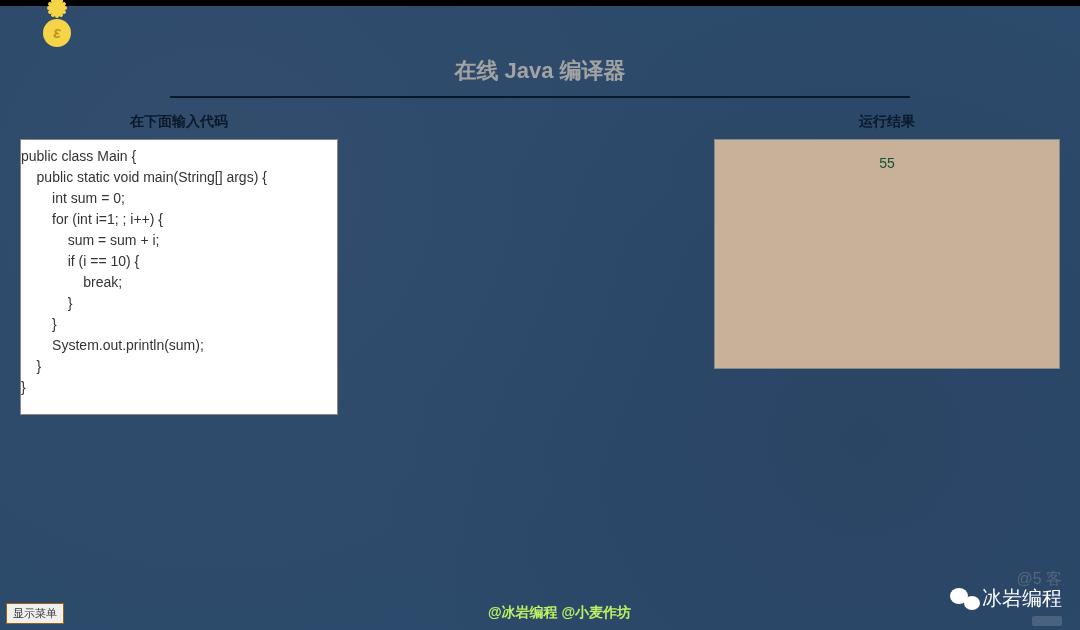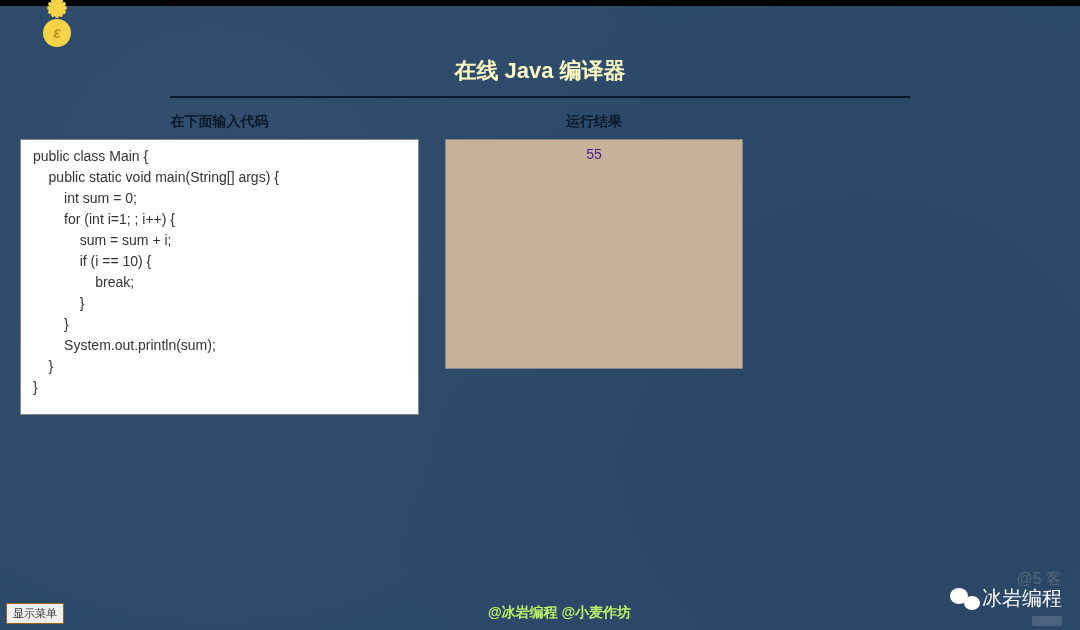--- a/index.html
+++ b/index.html
@@ -62,77 +62,77 @@
       left: 50%;
       transform-origin: center 0;
     }
     
     .main-container {
       padding-top: 50px;
     }
     
     .page-title {
       text-align: center;
-      color: #fef9c3;
+      color: #a3a3a3;
       font-size: 22px;
       font-weight: bold;
       margin-bottom: 10px;
     }
     
     .title-divider {
       width: 740px;
       height: 2px;
       background: #0a1929;
       margin: 0 auto 15px;
     }
     
     .panels-container {
       display: flex;
-      justify-content: flex-start;
-      gap: 26px;
+      justify-content: space-between;
+      gap: 14px;
       padding: 0 20px;
     }
     
     .panel {
       display: flex;
       flex-direction: column;
     }
     
     .panel-label {
       text-align: center;
       color: #0a1929;
       font-size: 14px;
       font-weight: bold;
       margin-bottom: 8px;
     }
     
     .code-editor {
-      width: 399px;
+      width: 318px;
       height: 276px;
       background: #fff;
       border: 1px solid #888;
-      padding: 6px 12px;
+      padding: 6px 0;
       font-family: Arial, sans-serif;
       font-size: 14px;
       line-height: 1.5;
       color: #333;
       resize: none;
       white-space: pre;
       overflow: auto;
     }
     
     .output-panel {
-      width: 298px;
+      width: 346px;
       height: 230px;
       background: #c7b299;
       border: 1px solid #888;
-      padding: 6px 8px;
+      padding: 15px 8px;
       text-align: center;
       font-size: 14px;
-      color: #4c1d95;
+      color: #14532d;
     }
     
     .button-container {
       display: flex;
       flex-direction: column;
       align-items: flex-end;
       gap: 6px;
       margin-top: 8px;
     }
     

